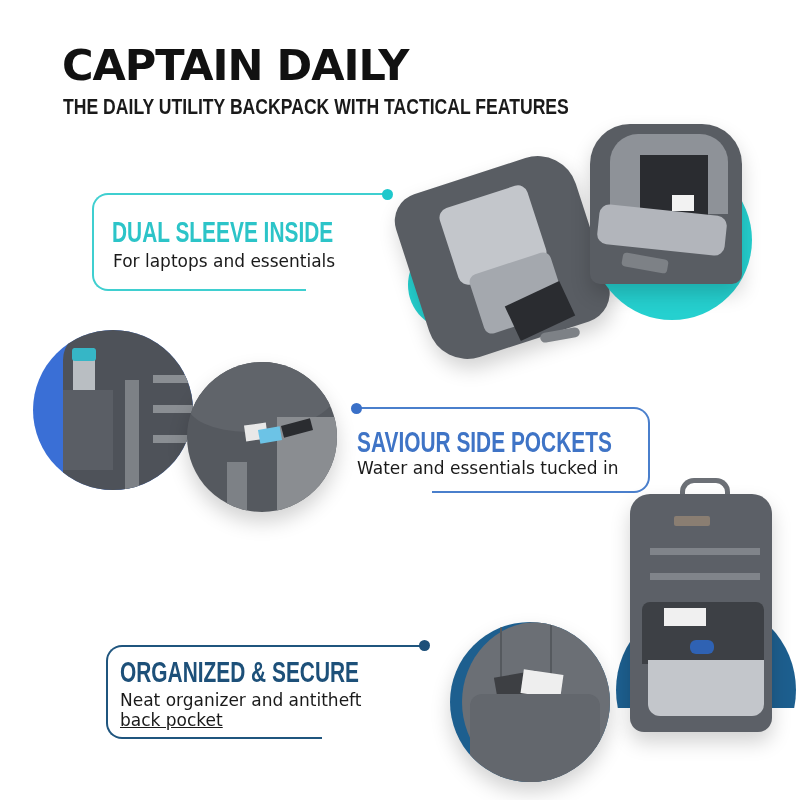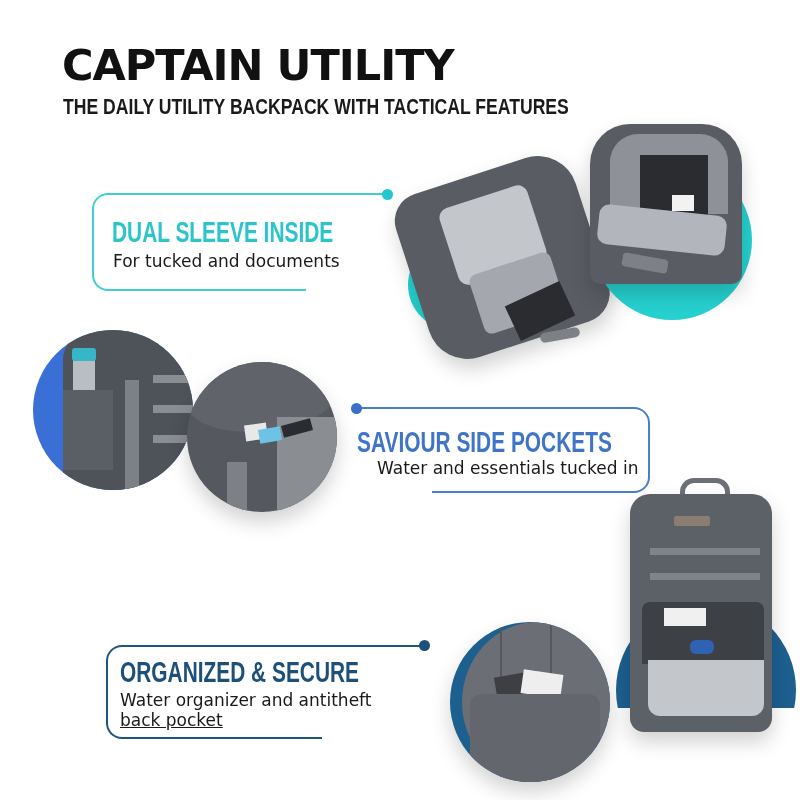--- a/index.html
+++ b/index.html
@@ -40,21 +40,21 @@
     #c1 .dot { left: 382px; top: 189px; background: #1ec8cc; }
     #c1 .c-head { left: 112px; top: 218px; color: #2cc4c8; }
     #c1 .c-body { left: 113px; top: 251px; }
 
     
     #c2 .topline { position:absolute; left: 355px; top: 407px; width: 278px; height: 2px; background:#4a7fcc; }
     #c2 .botline { position:absolute; left: 432px; top: 491px; width: 200px; height: 2px; background:#4a7fcc; }
     #c2 .corner-tr { position:absolute; left:620px; top:407px; width:30px; height:86px; border:2px solid #4a7fcc; border-left:none; border-radius:0 16px 16px 0; box-sizing:border-box;}
     #c2 .dot { left: 351px; top: 403px; background: #3a70c8; }
     #c2 .c-head { left: 357px; top: 428px; color: #3f74c6; }
-    #c2 .c-body { left: 357px; top: 458px; margin-left: 20px; }
+    #c2 .c-body { left: 357px; top: 458px; }
 
     
     #c3 .topline { position:absolute; left: 122px; top: 645px; width: 302px; height: 2px; background:#1f557e; }
     #c3 .botline { position:absolute; left: 122px; top: 737px; width: 200px; height: 2px; background:#1f557e; }
     #c3 .corner-tl { position:absolute; left:106px; top:645px; width:20px; height:94px; border:2px solid #1f557e; border-right:none; border-radius:16px 0 0 16px; box-sizing:border-box;}
     #c3 .dot { left: 419px; top: 640px; background: #1c4f79; }
     #c3 .c-head { left: 120px; top: 658px; color: #1d5079; }
     #c3 .c-body { left: 120px; top: 690px; }
 
     
@@ -62,48 +62,48 @@
     .accent-circle { position: absolute; border-radius: 50%; }
     .bag { position: absolute; background: #595d63; }
     .lining { position: absolute; background: #b6b9be; }
     .dark { position: absolute; background: #2a2c30; }
     .strap { position: absolute; background: #7d8186; }
     .shadow { box-shadow: 0 10px 20px rgba(0,0,0,0.18); }
   </style>
 </head>
 <body>
 
-<h1 class="title">CAPTAIN UTILITY</h1>
+<h1 class="title">CAPTAIN DAILY</h1>
 <div class="subtitle">THE DAILY UTILITY BACKPACK WITH TACTICAL FEATURES</div>
 
 <div class="callout" id="c1">
   <div class="corner-tl"></div>
   <div class="topline"></div>
   <div class="botline"></div>
   <div class="dot"></div>
   <div class="c-head">DUAL SLEEVE INSIDE</div>
-  <div class="c-body">For tucked and documents</div>
+  <div class="c-body">For laptops and essentials</div>
 </div>
 
 <div class="callout" id="c2">
   <div class="corner-tr"></div>
   <div class="topline"></div>
   <div class="botline"></div>
   <div class="dot"></div>
   <div class="c-head">SAVIOUR SIDE POCKETS</div>
   <div class="c-body">Water and essentials tucked in</div>
 </div>
 
 <div class="callout" id="c3">
   <div class="corner-tl"></div>
   <div class="topline"></div>
   <div class="botline"></div>
   <div class="dot"></div>
   <div class="c-head">ORGANIZED &amp; SECURE</div>
-  <div class="c-body" style="top:690px;">Water organizer and antitheft</div>
+  <div class="c-body" style="top:690px;">Neat organizer and antitheft</div>
   <div class="c-body" style="top:710px;text-decoration:underline;">back pocket</div>
 </div>
 
 <div>
   <div class="accent-circle" style="left:408px; top:240px; width:90px; height:90px; background:#25d0cf;"></div>
   <div class="bag shadow" style="left:410px; top:170px; width:185px; height:175px; border-radius:28px 40px 30px 40px; transform:rotate(-18deg);"></div>
   <div class="lining" style="left:447px; top:195px; width:92px; height:80px; border-radius:10px; transform:rotate(-18deg); background:#c3c6cb;"></div>
   <div class="lining" style="left:475px; top:262px; width:85px; height:62px; border-radius:8px; transform:rotate(-18deg); background:#a4a8ae;"></div>
   <div class="dark" style="left:510px; top:292px; width:60px; height:38px; transform:rotate(-25deg);"></div>
   <div class="strap" style="left:540px; top:330px; width:40px; height:10px; border-radius:5px; transform:rotate(-10deg);"></div>

